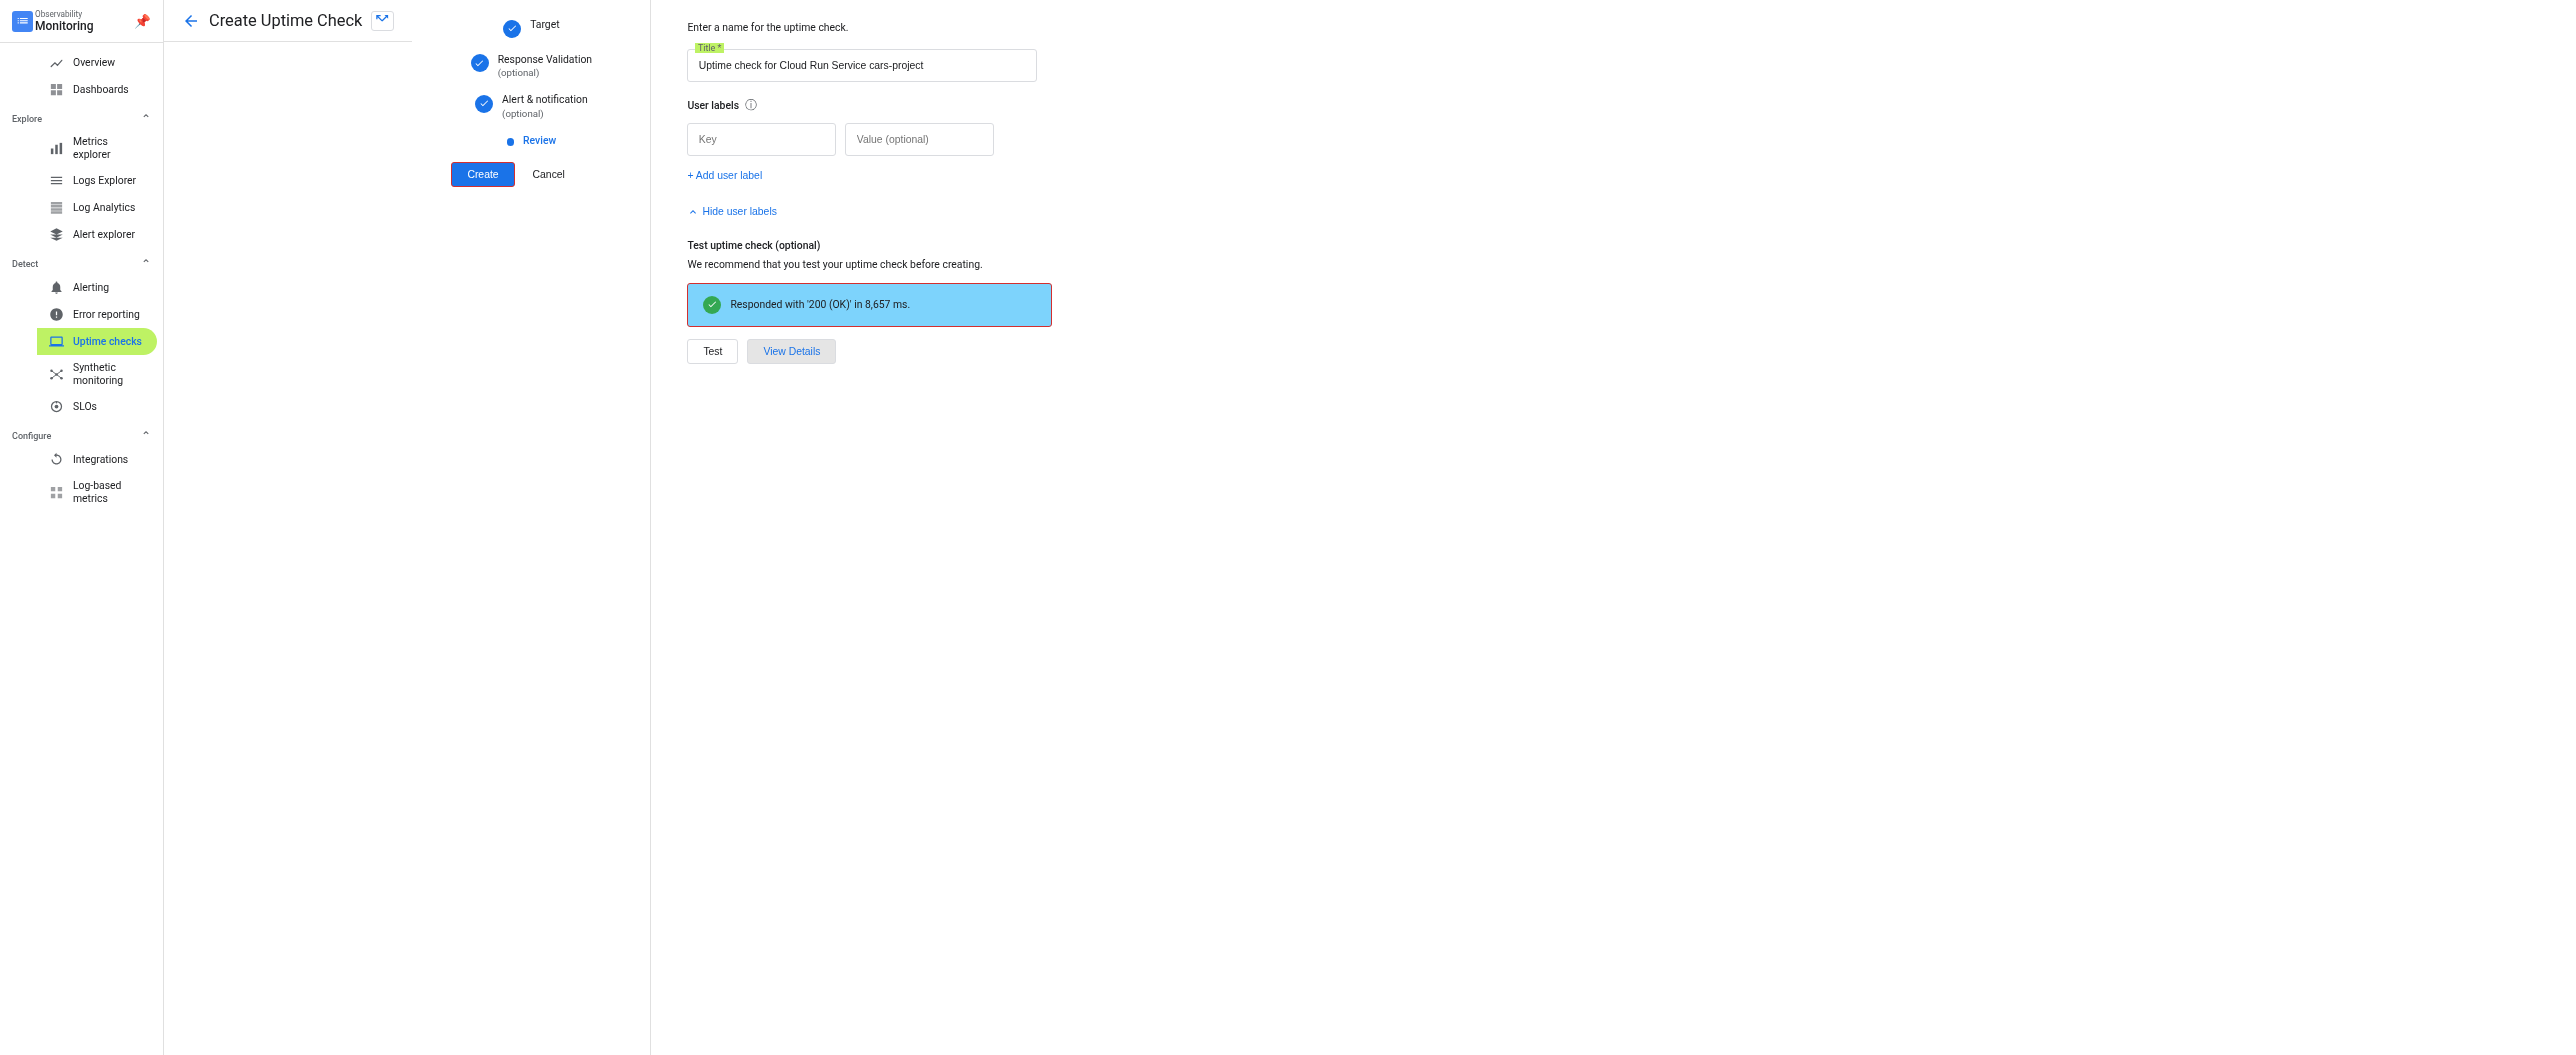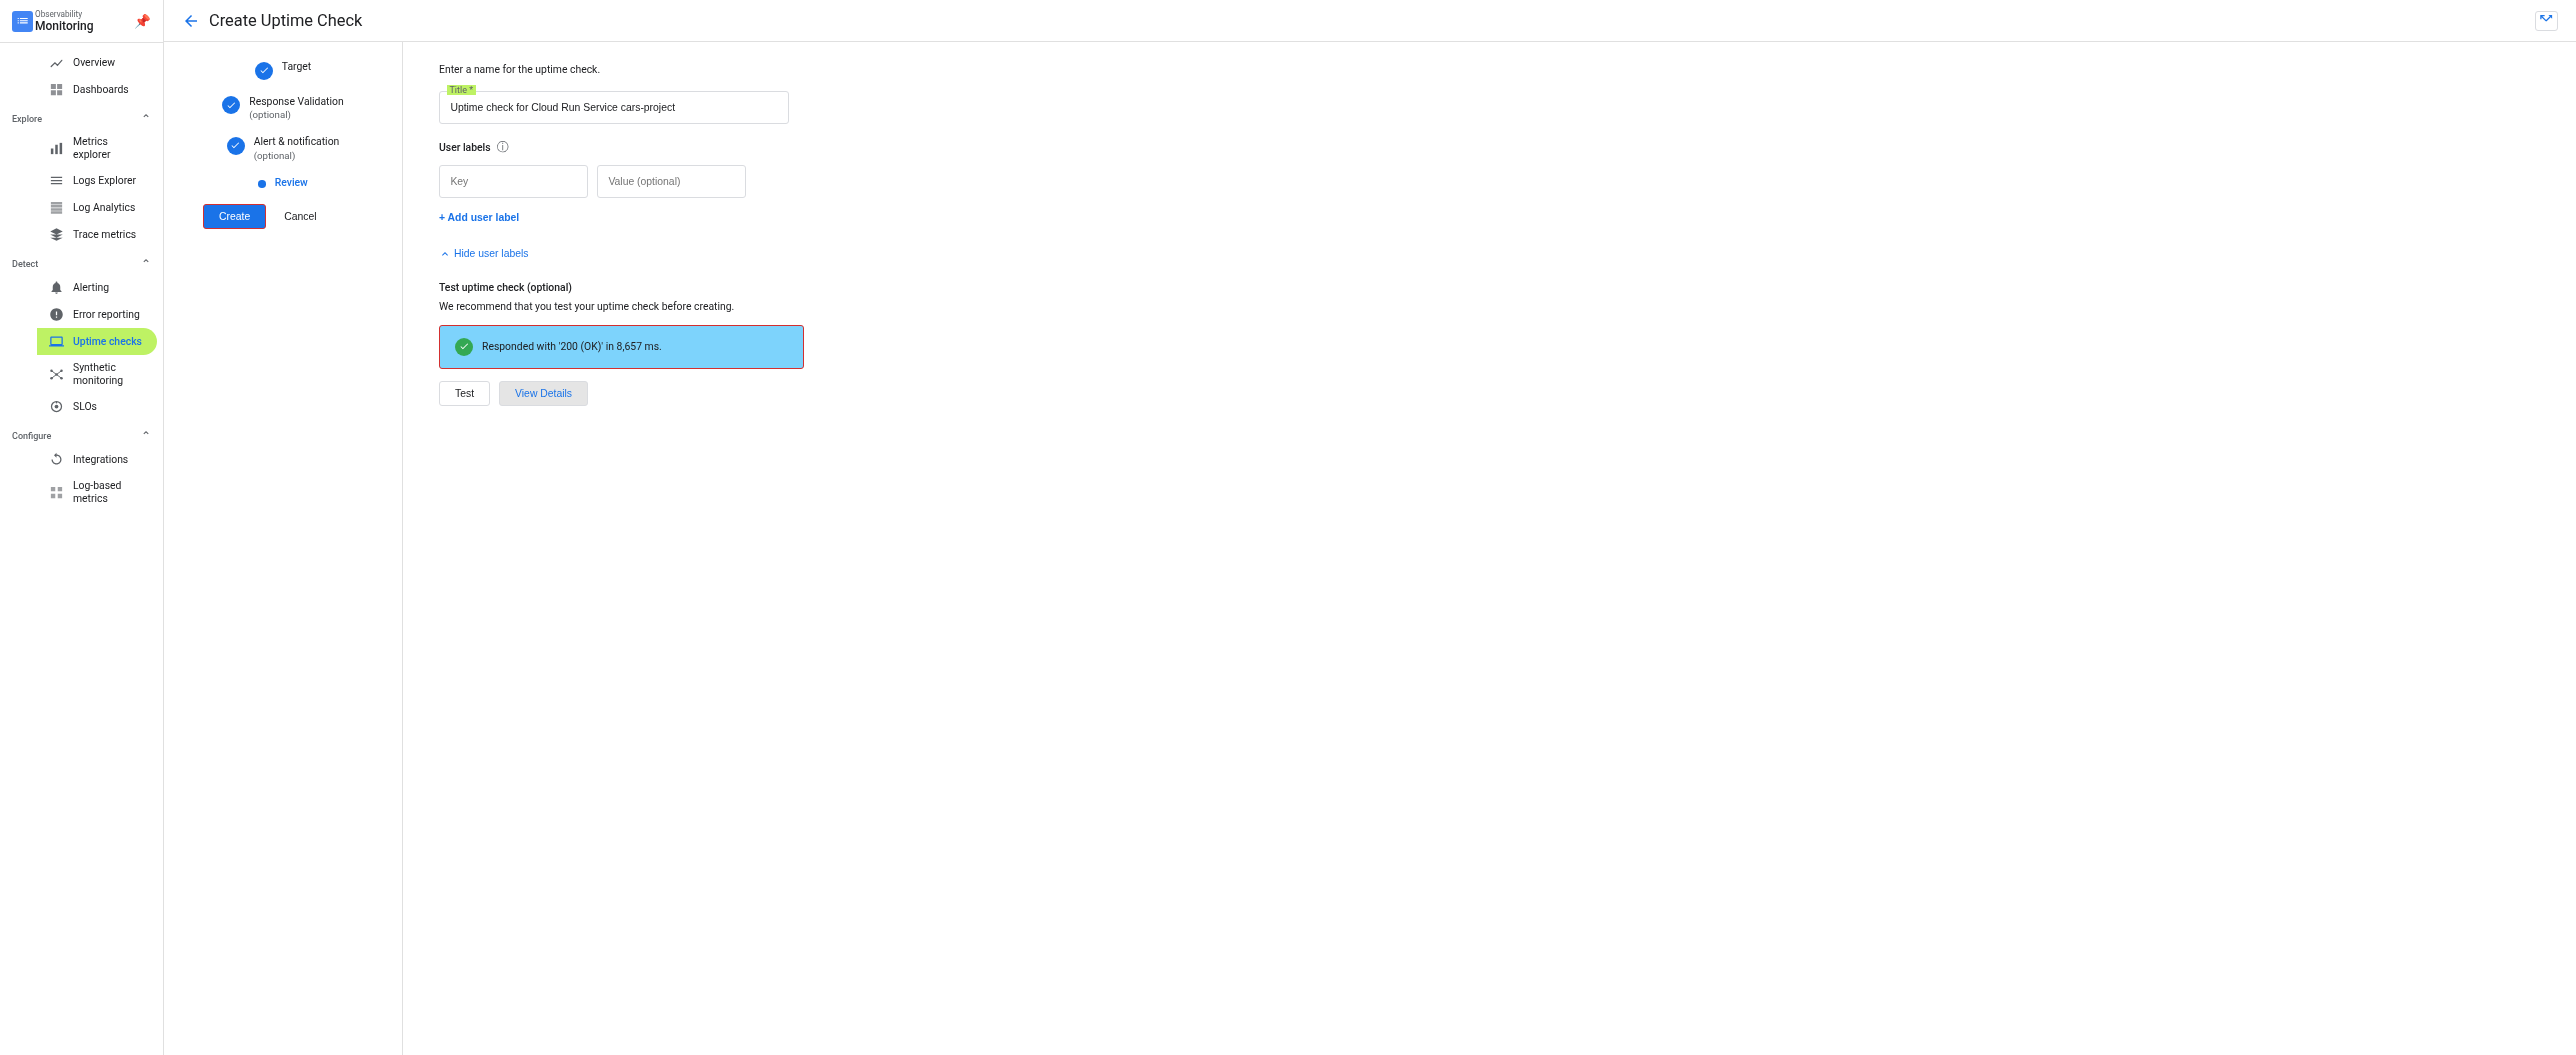--- a/index.html
+++ b/index.html
@@ -79,21 +79,21 @@
       text-transform: none;
       letter-spacing: 0;
     }
 
     .section-header .chevron { font-size: 12px; color: #5f6368; cursor: pointer; }
 
     
     .main-content {
       flex: 1;
       display: flex;
-      flex-direction: column;
+      flex-direction: row;
       overflow: hidden;
     }
 
     .top-bar {
       display: flex;
       align-items: center;
       padding: 0 18px;
       height: 42px;
       border-bottom: 0.7px solid #e0e0e0;
       gap: 9px;
@@ -268,21 +268,21 @@
     .add-label-btn {
       display: flex;
       align-items: center;
       gap: 3px;
       color: #1a73e8;
       font-size: 10.4px;
       cursor: pointer;
       padding: 6px 0;
       background: none;
       border: none;
-      font-weight: 700;
+      font-weight: 400;
     }
 
     .hide-labels-btn {
       display: flex;
       align-items: center;
       gap: 3px;
       color: #1a73e8;
       font-size: 10.4px;
       cursor: pointer;
       padding: 6px 0;
@@ -416,21 +416,21 @@
           </svg>
       </span>
       <span>Log Analytics</span>
     </div>
     <div class="nav-item">
       <span class="nav-icon">
         <svg width="15" height="15" viewBox="0 0 24 24" fill="#5f6368">
             <path d="M12 2L2 7l10 5 10-5-10-5zM2 17l10 5 10-5M2 12l10 5 10-5"></path>
           </svg>
       </span>
-      <span>Trace metrics</span>
+      <span>Alert explorer</span>
     </div>
 
     <div class="section-header">
       <span>Detect</span>
       <span class="chevron">⌃</span>
     </div>
     <div class="nav-item">
       <span class="nav-icon">
         <svg width="15" height="15" viewBox="0 0 24 24" fill="#5f6368">
             <path d="M12 22c1.1 0 2-.9 2-2h-4c0 1.1.9 2 2 2zm6-6v-5c0-3.07-1.64-5.64-4.5-6.32V4c0-.83-.67-1.5-1.5-1.5s-1.5.67-1.5 1.5v.68C7.63 5.36 6 7.92 6 11v5l-2 2v1h16v-1l-2-2z"></path>

